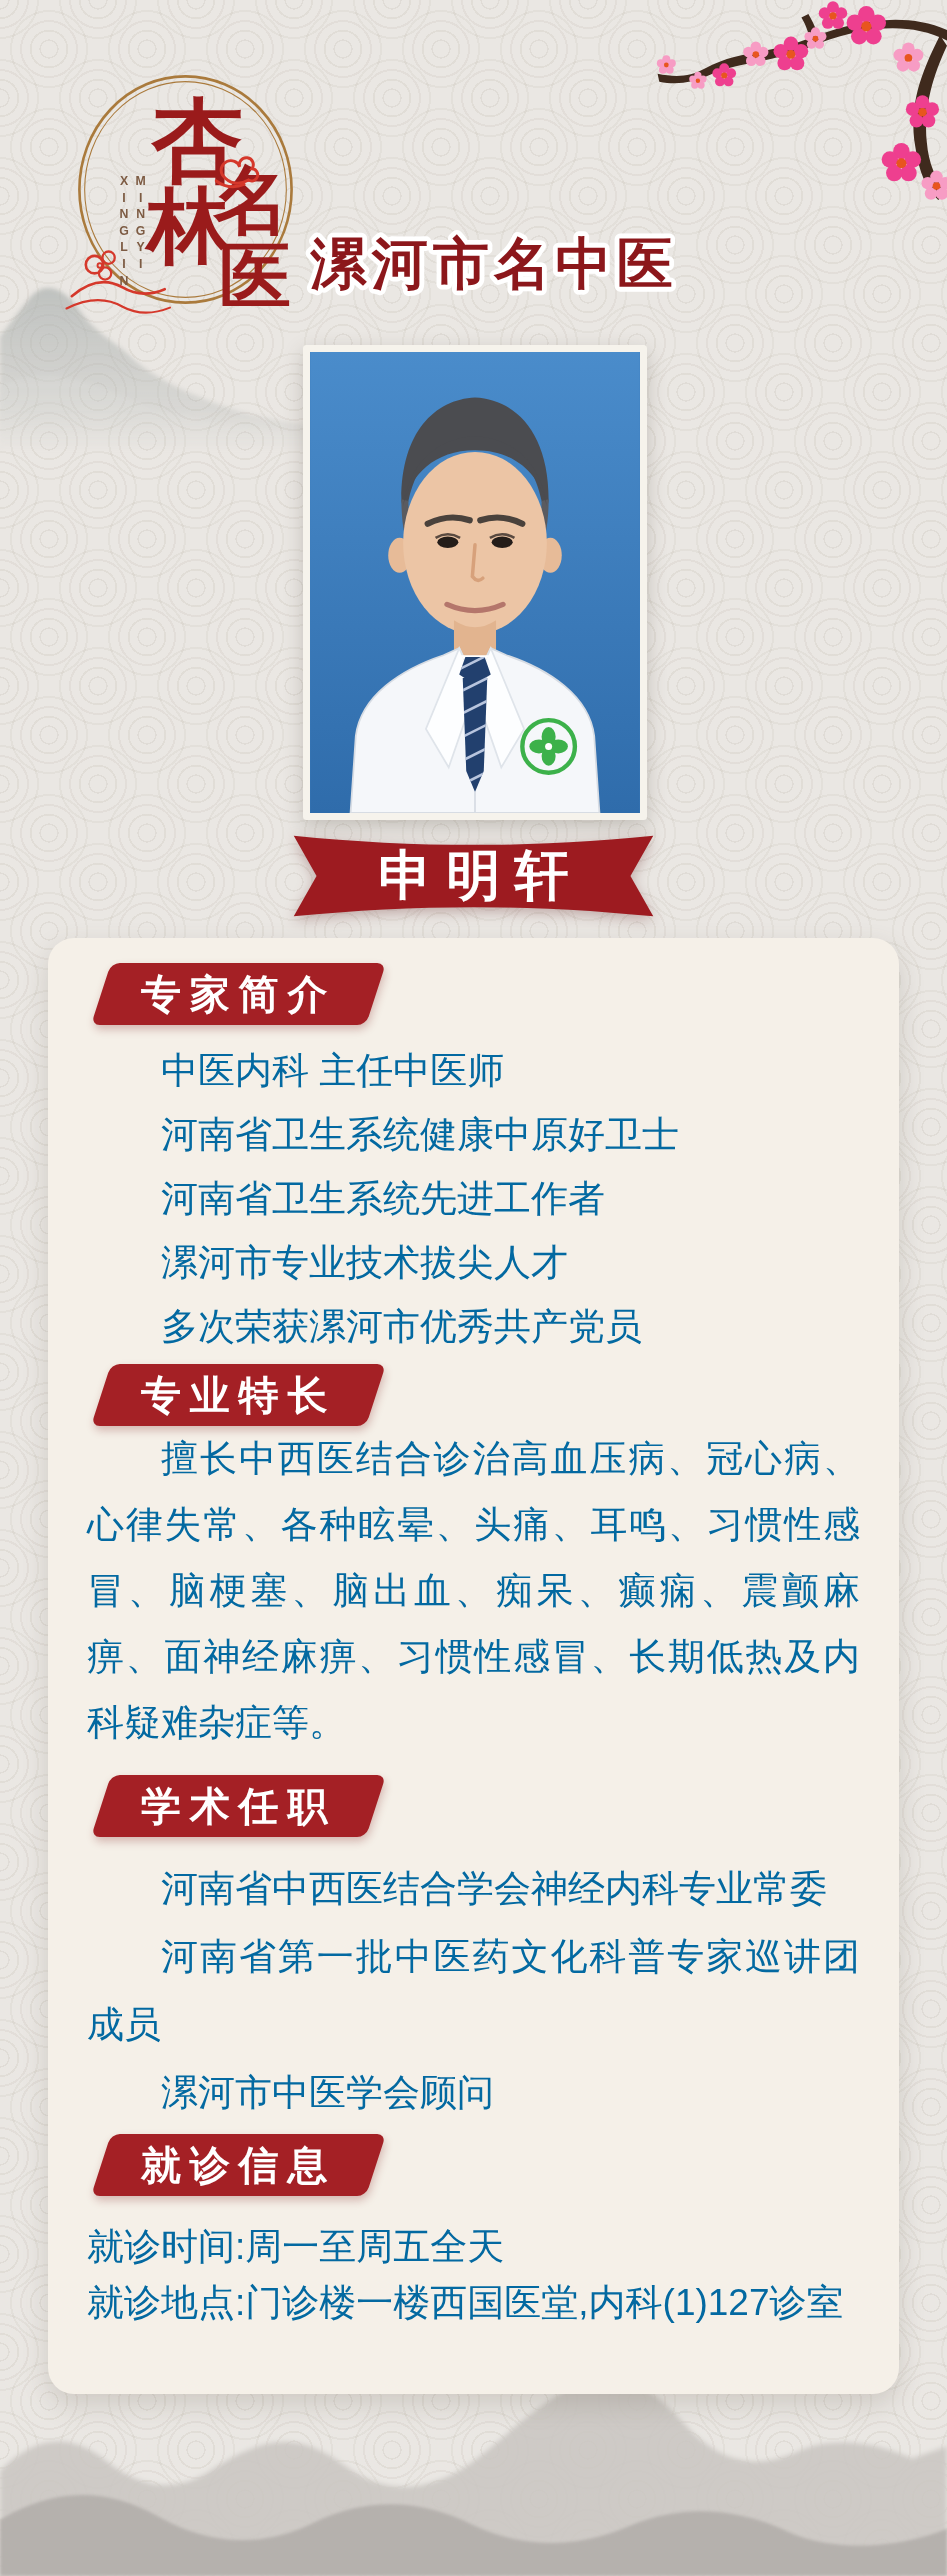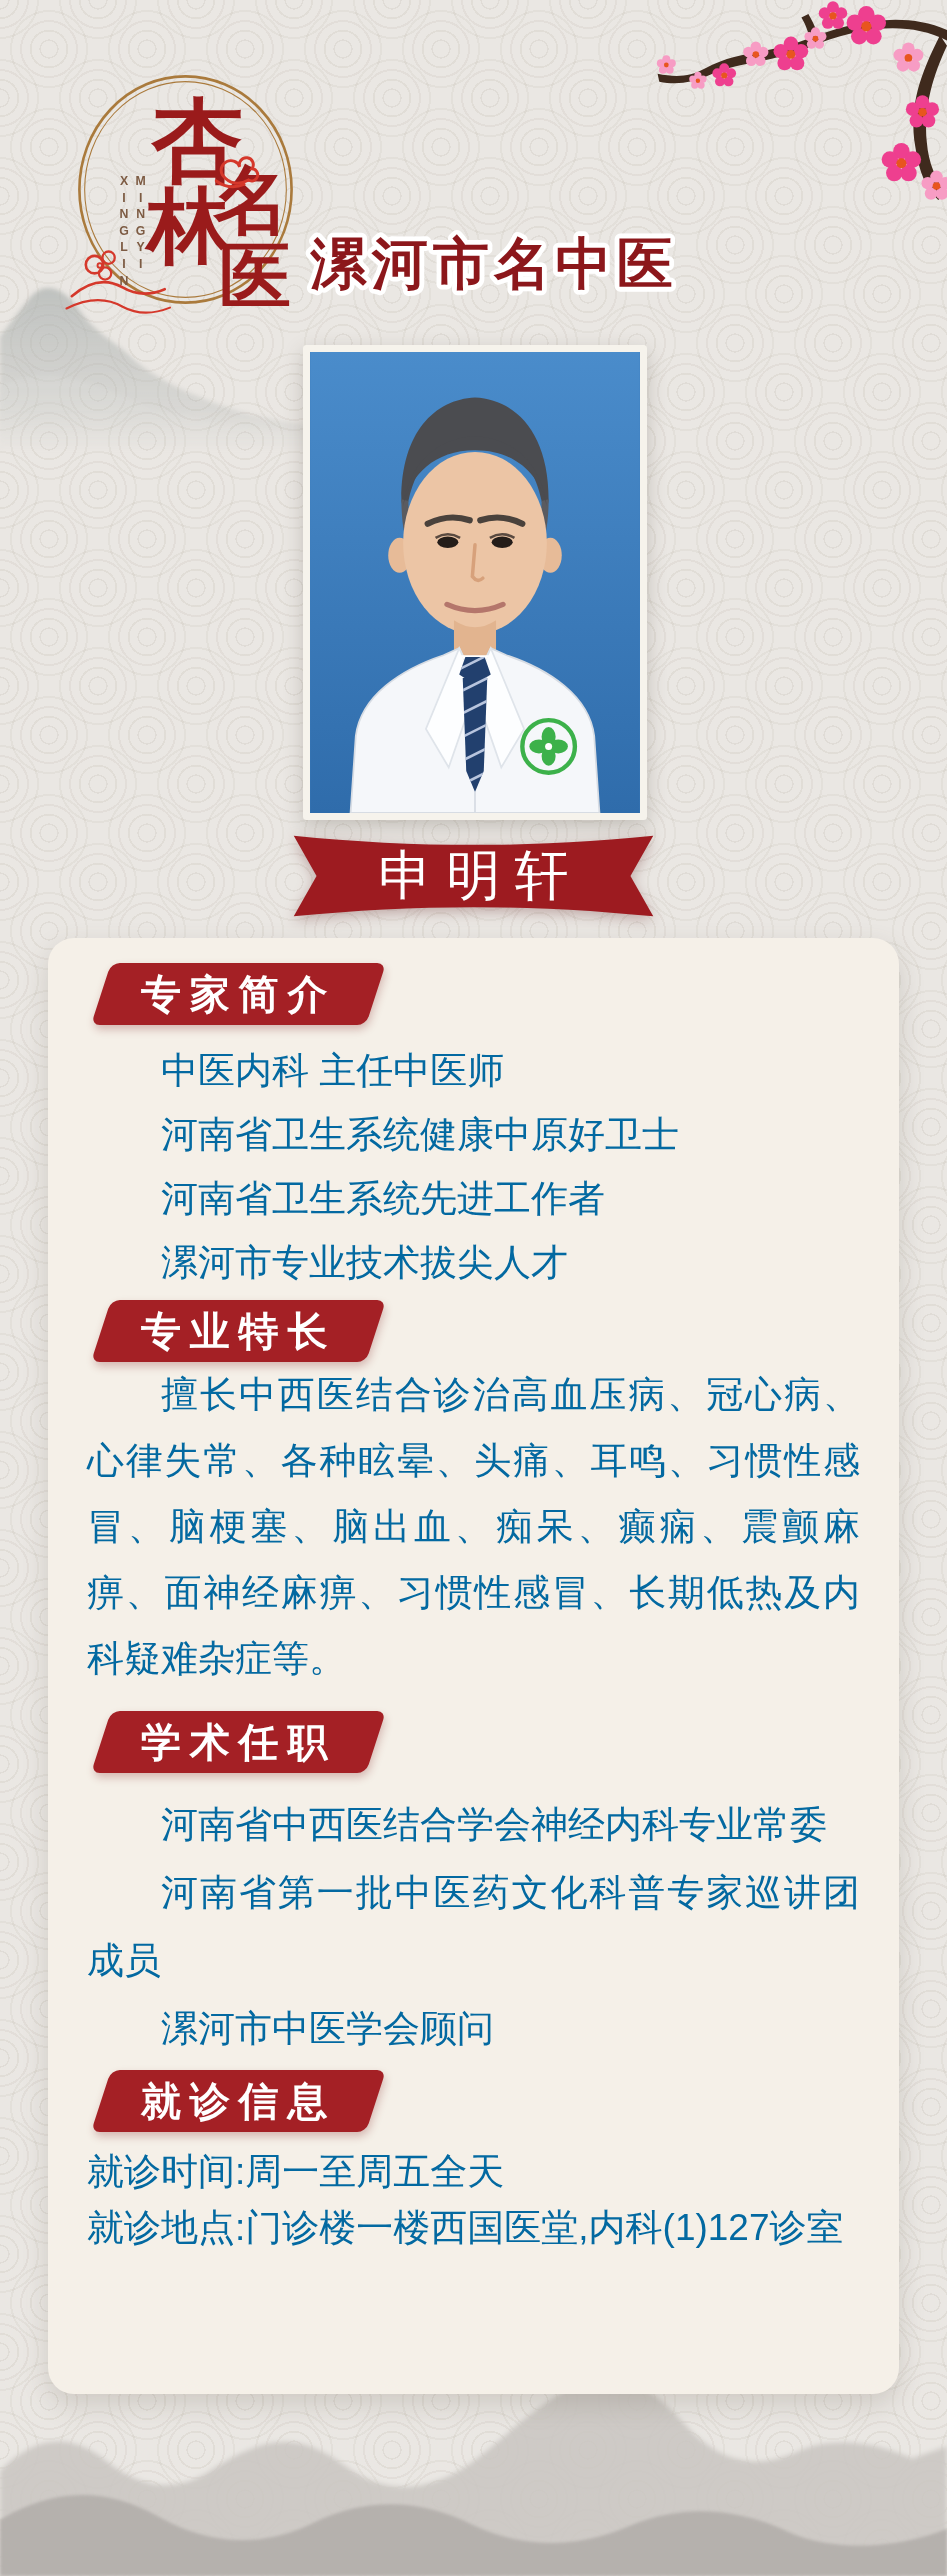--- a/index.html
+++ b/index.html
@@ -37,41 +37,41 @@
   
   .photo-frame{position:absolute;left:303px;top:345px;width:344px;height:475px;z-index:2;
     border:7px solid #f6f3ec;box-sizing:border-box;border-radius:3.5px;
     box-shadow:0 7px 19.3px rgba(80,70,60,.25);background:#3b7cbd;}
   .photo-frame svg{display:block;}
 
   
   .name-banner{position:absolute;left:292px;top:825px;width:363px;height:102px;z-index:3;
     filter:drop-shadow(0 4.4px 7px rgba(90,20,20,.3));}
   .name-banner .txt{position:absolute;inset:0;display:flex;align-items:center;justify-content:center;
-    color:#fff;font-size:54px;font-weight:normal;letter-spacing:14px;padding-left:14px;box-sizing:border-box;}
+    color:#fff;font-size:54px;font-weight:bold;letter-spacing:14px;padding-left:14px;box-sizing:border-box;}
 
   
   .card{position:absolute;left:48px;top:938px;width:851px;height:1456px;z-index:3;
     background:#f5f0e8;border-radius:26px;box-shadow:0 10.5px 26px rgba(100,88,75,.20);
     padding:24.6px 39px 0 39px;box-sizing:border-box;}
   .sec-head{display:inline-block;position:relative;margin-left:14px;
     transform:skewX(-18deg);background:#a42025;border-radius:8.8px;
     padding:7px 40px;box-shadow:2.6px 4.4px 8px rgba(130,35,35,.28);}
   .sec-head span{display:inline-block;transform:skewX(18deg);
     color:#ffffff;font-size:40px;font-weight:bold;letter-spacing:8.8px;line-height:1.2;}
   .card p{margin:0;color:#0369a1;font-size:37px;font-weight:500;}
   .list-profile{margin-top:14px;}
   .list-profile p{line-height:64px;text-indent:2em;}
   .h2{margin-top:5.3px;}
   .para-specialty{margin-top:17.5px;line-height:66px;text-indent:2em;text-align:justify;}
   .h3{margin-top:19.3px;}
   .list-positions{margin-top:17.5px;}
   .list-positions p{line-height:68px;text-indent:2em;text-align:justify;}
   .h4{margin-top:7px;}
-  .list-visit{margin-top:12px;}
+  .list-visit{margin-top:23px;}
   .list-visit p{line-height:56px;}
 </style>
 </head>
 <body>
 
 <div class="poster">
 
   <div class="bg-pattern"></div>
 
   <svg class="mist-left" width="377" height="171" viewBox="0 0 430 195">
@@ -231,20 +231,21 @@
   <div class="card">
 
     <div class="sec-head">
       <span>专家简介</span>
     </div>
     <div class="list-profile">
       <p>中医内科 主任中医师</p>
       <p>河南省卫生系统健康中原好卫士</p>
       <p>河南省卫生系统先进工作者</p>
       <p>漯河市专业技术拔尖人才</p>
+      <p>多次荣获漯河市优秀共产党员</p>
     </div>
 
     <div class="sec-head h2">
       <span>专业特长</span>
     </div>
     <p class="para-specialty">擅长中西医结合诊治高血压病、冠心病、心律失常、各种眩晕、头痛、耳鸣、习惯性感冒、脑梗塞、脑出血、痴呆、癫痫、震颤麻痹、面神经麻痹、习惯性感冒、长期低热及内科疑难杂症等。</p>
 
     <div class="sec-head h3">
       <span>学术任职</span>
     </div>

